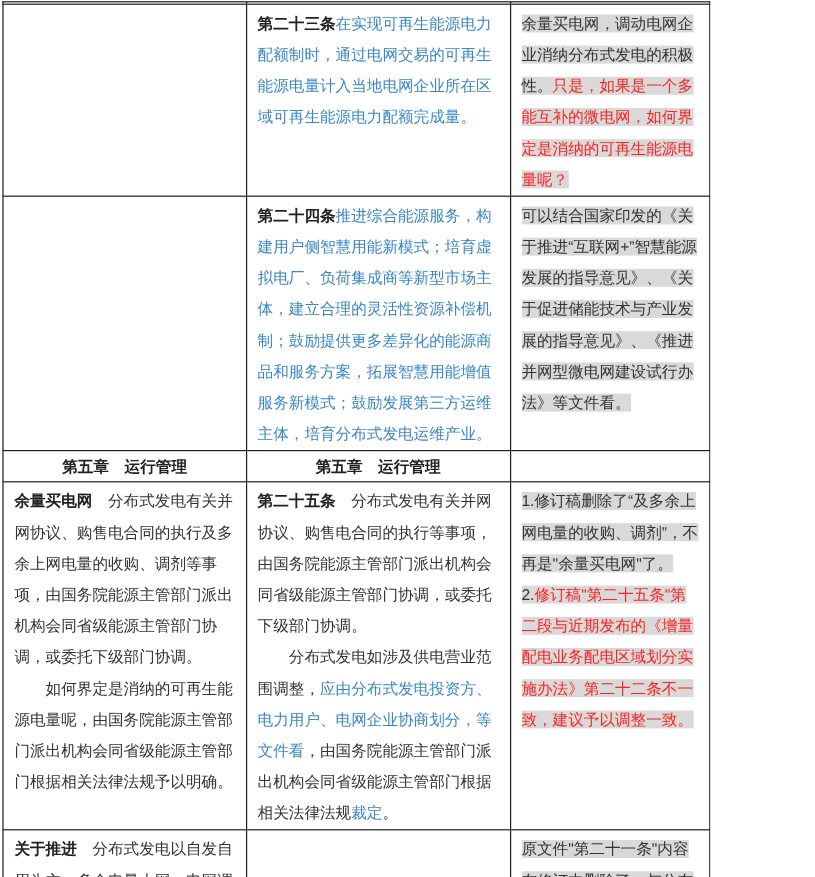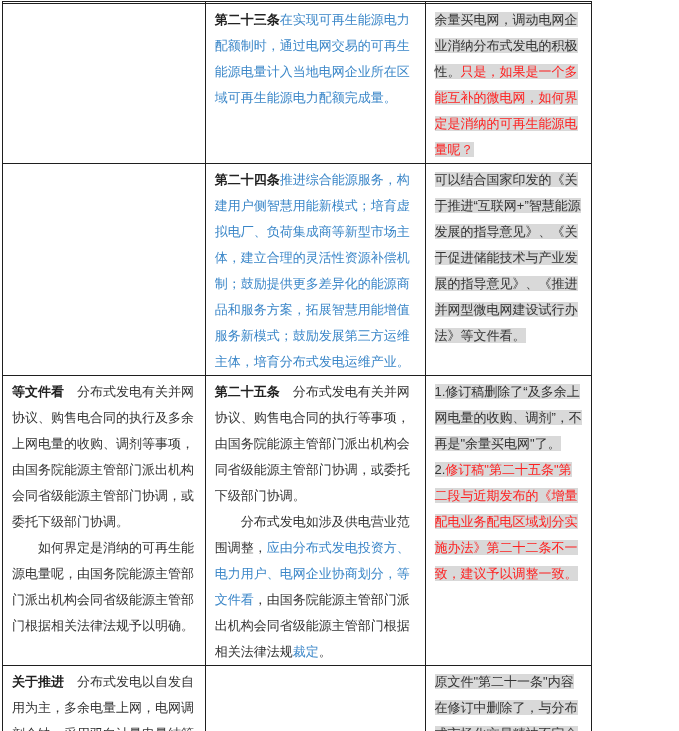--- a/index.html
+++ b/index.html
@@ -68,23 +68,32 @@
         </tr>
         <tr style="height: 154px;">
           <td class="empty" style="width: 234px;"></td>
           <td style="width: 257px;">
             <p class="para"><span class="b">第二十四条</span><span class="blue">推进综合能源服务，构建用户侧智慧用能新模式；培育虚拟电厂、负荷集成商等新型市场主体，建立合理的灵活性资源补偿机制；鼓励提供更多差异化的能源商品和服务方案，拓展智慧用能增值服务新模式；鼓励发展第三方运维主体，培育分布式发电运维产业。</span></p>
           </td>
           <td style="width: 184px;">
             <p class="para"><span class="hl">可以结合国家印发的《关于推进“互联网+”智慧能源发展的指导意见》、《关于促进储能技术与产业发展的指导意见》、《推进并网型微电网建设试行办法》等文件看。</span></p>
           </td>
         </tr>
+        <tr style="height: 25px;">
+          <td class="center" style="width: 234px;">
+            <p class="para"><span class="b">第五章　运行管理</span></p>
+          </td>
+          <td class="center" style="width: 257px;">
+            <p class="para"><span class="b">第五章　运行管理</span></p>
+          </td>
+          <td class="empty" style="width: 184px;"></td>
+        </tr>
         <tr style="height: 233px;">
           <td style="width: 234px;">
-            <p class="para"><span class="b">等文件看</span><span>　分布式发电有关并网协议、购售电合同的执行及多余上网电量的收购、调剂等事项，由国务院能源主管部门派出机构会同省级能源主管部门协调，或委托下级部门协调。</span></p>
+            <p class="para"><span class="b">余量买电网</span><span>　分布式发电有关并网协议、购售电合同的执行及多余上网电量的收购、调剂等事项，由国务院能源主管部门派出机构会同省级能源主管部门协调，或委托下级部门协调。</span></p>
             <p class="para indent"><span>如何界定是消纳的可再生能源电量呢，由国务院能源主管部门派出机构会同省级能源主管部门根据相关法律法规予以明确。</span></p>
           </td>
           <td style="width: 257px;">
             <p class="para"><span class="b">第二十五条</span><span>　分布式发电有关并网协议、购售电合同的执行等事项，由国务院能源主管部门派出机构会同省级能源主管部门协调，或委托下级部门协调。</span></p>
             <p class="para indent"><span>分布式发电如涉及供电营业范围调整，</span><span class="blue">应由分布式发电投资方、电力用户、电网企业协商划分，等文件看</span><span>，由国务院能源主管部门派出机构会同省级能源主管部门根据相关法律法规</span><span class="blue">裁定</span><span>。</span></p>
           </td>
           <td style="width: 184px;">
             <p class="para"><span class="hl">1.修订稿删除了“及多余上网电量的收购、调剂”，不再是"余量买电网"了。</span></p>
             <p class="para"><span class="hl">2.</span><span class="red hl">修订稿"第二十五条"第二段与近期发布的《增量配电业务配电区域划分实施办法》第二十二条不一致，建议予以调整一致。</span></p>
           </td>

